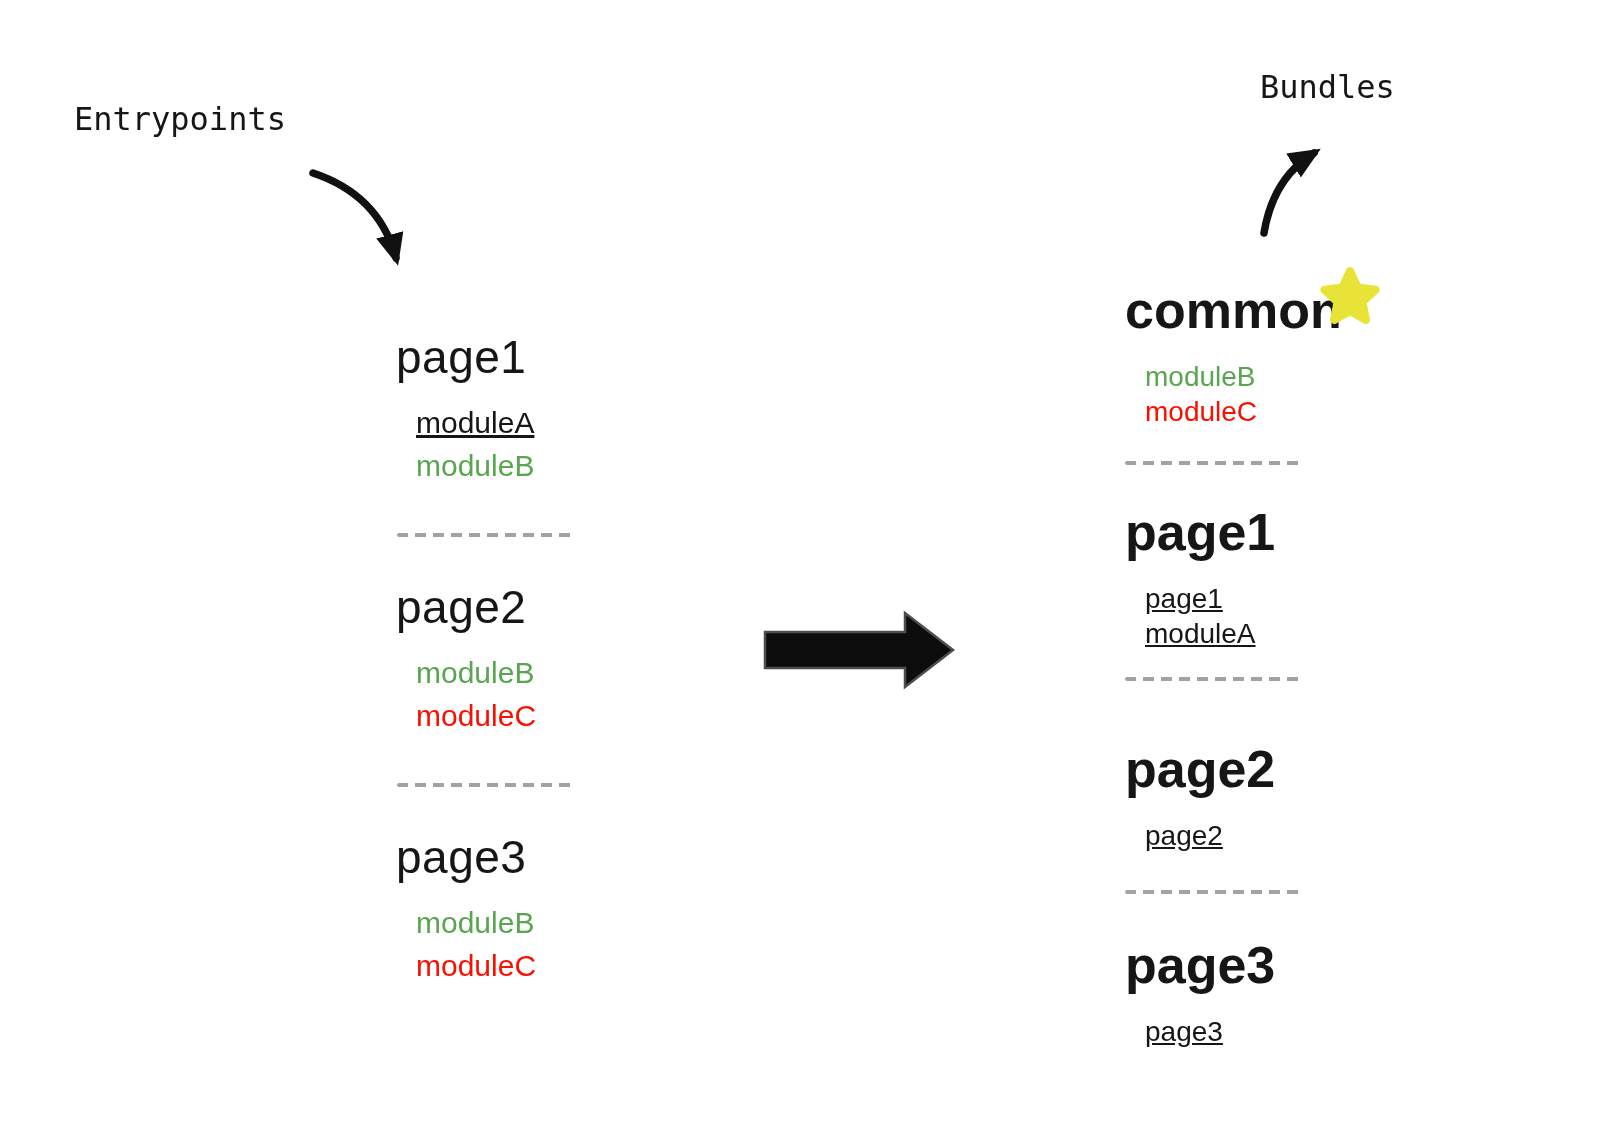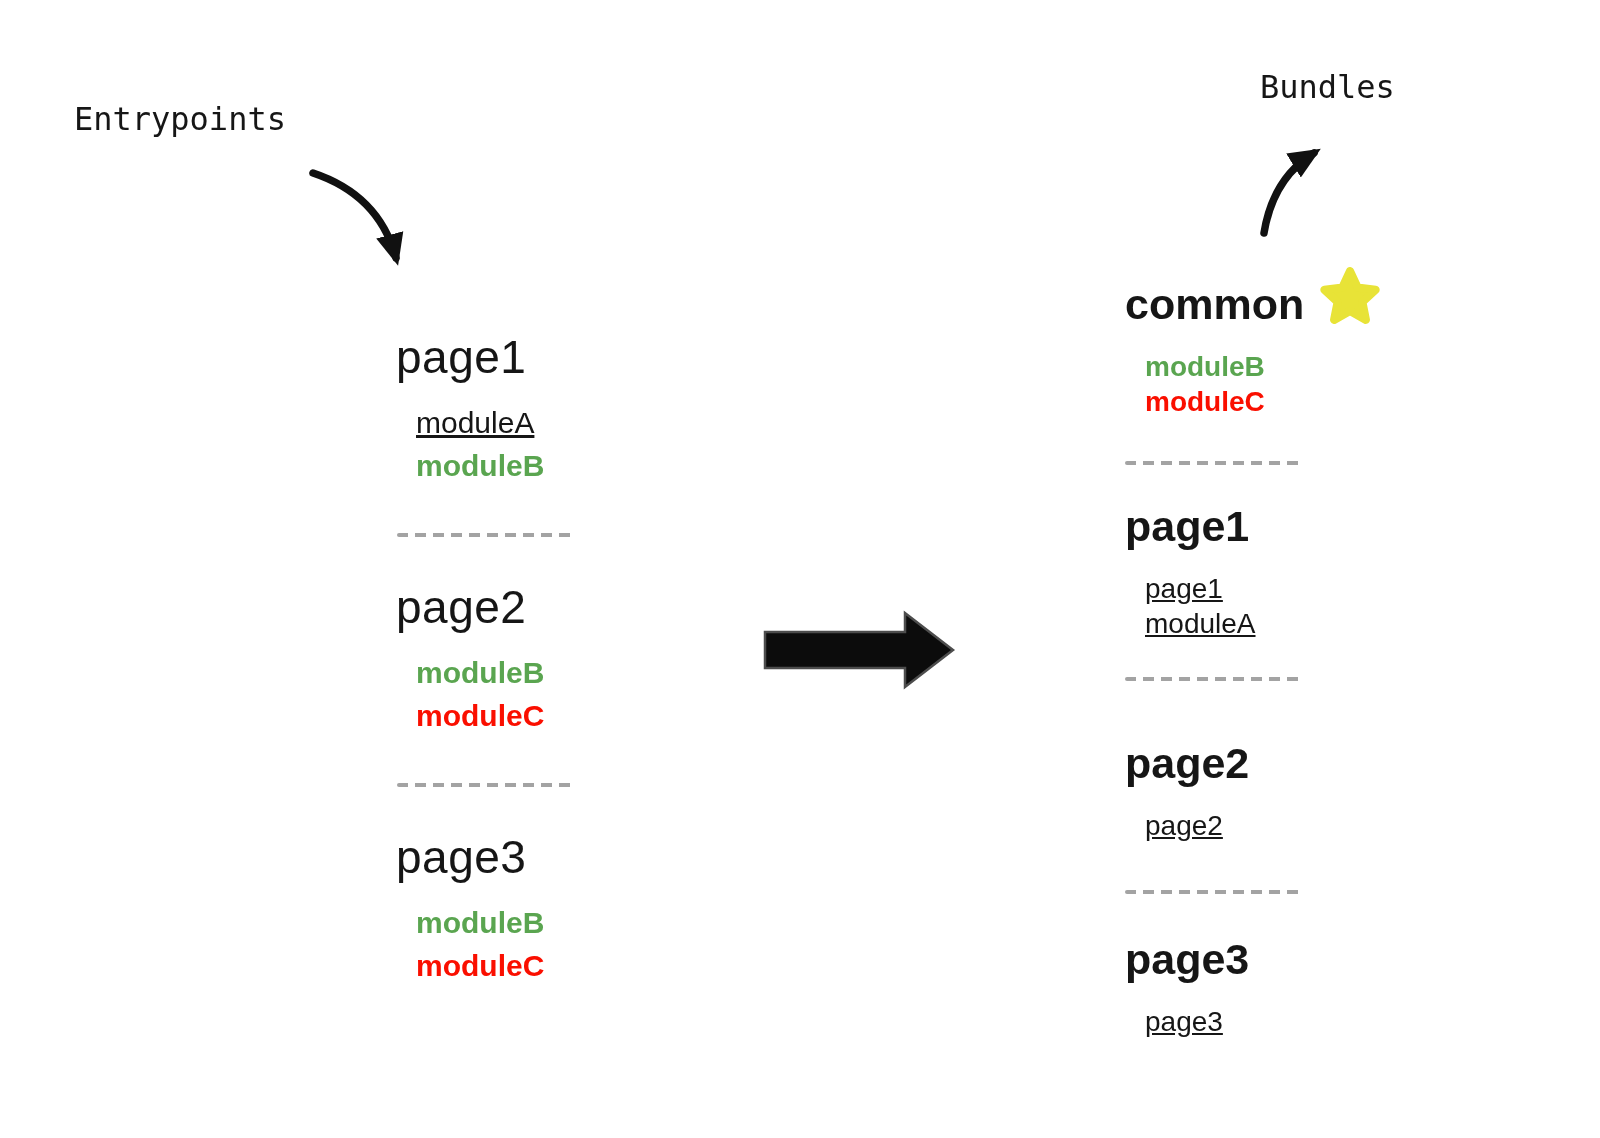--- a/index.html
+++ b/index.html
@@ -37,30 +37,30 @@
   .group { position: absolute; white-space: nowrap; }
   .heading-left {
     font-size: 46px;
     font-weight: 400;
     color: var(--text, #111);
     letter-spacing: 0.5px;
     margin: 0 0 17px 0;
     line-height: 1.15;
   }
   .heading-right {
-    font-size: 43px;
+    font-size: 52px;
     font-weight: 700;
     color: var(--text, #111);
     margin: 0 0 18px 0;
     line-height: 1.2;
   }
   .mods { padding-left: 20px; }
   .left-group .mod  { font-size: 30px; line-height: 43px; }
   .right-group .mod { font-size: 28px; line-height: 35px; }
-  .mod { font-weight: 700; }
+  .mod { font-weight: 400; }
   .mod.plain { font-weight: 400; color: var(--text, #111); text-decoration: underline; }
   .mod.green { color: var(--module-green, #5aa550); }
   .mod.red   { color: var(--module-red, #fb0f00); }
 
   .dashes {
     position: absolute;
     height: 4px;
     border-radius: 2px;
     background: repeating-linear-gradient(90deg,
       var(--divider, #a6a6a6) 0 11px,

